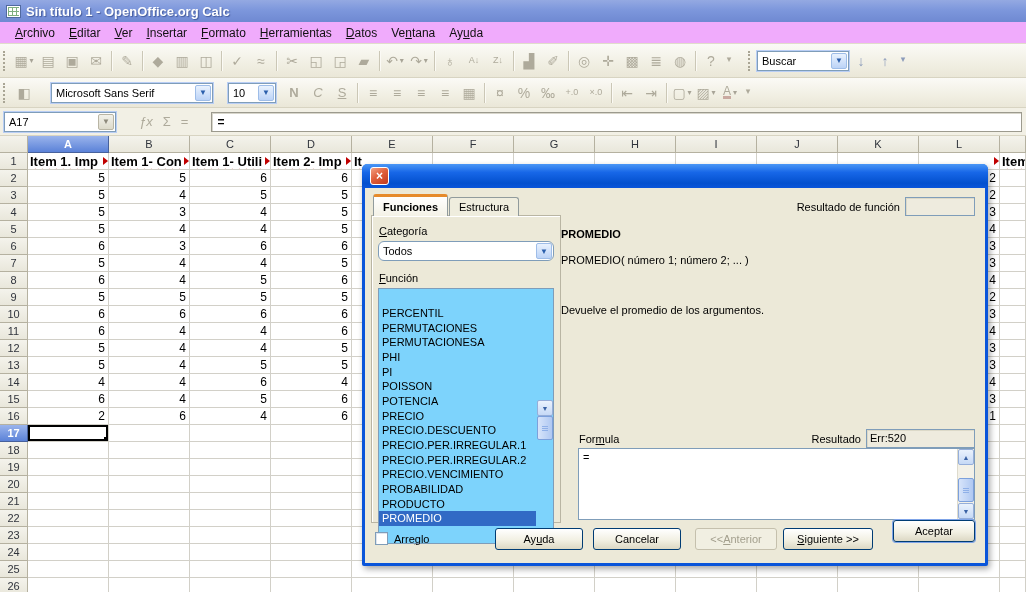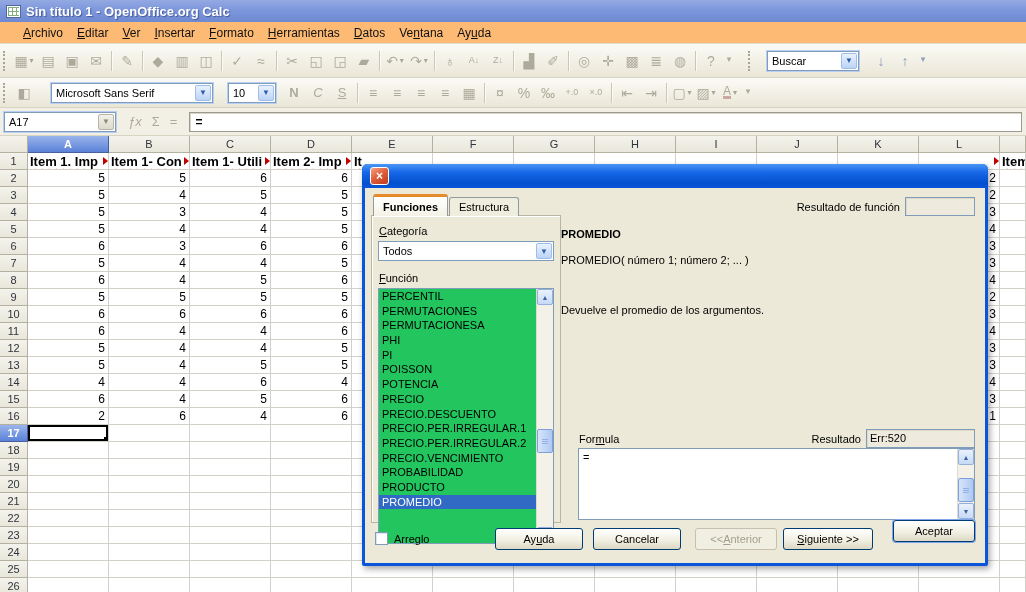--- a/index.html
+++ b/index.html
@@ -9,21 +9,21 @@
   
   .titlebar { height:22px; display:flex; align-items:center; padding:0 6px; gap:5px;
     background:linear-gradient(180deg,#94A9E2 0%,#7D97DC 45%,#6F89D2 100%); }
   .titlebar .title { color:#fff; font-weight:bold; font-size:13px; text-shadow:1px 1px 1px rgba(20,40,100,.5); }
   .app-icon { width:15px; height:13px; background:#fff; border:1px solid #51699F; position:relative; }
   .app-icon::before { content:""; position:absolute; inset:1px;
     background:linear-gradient(#7FAF7F 0 1px,transparent 1px 4px,#7FAF7F 4px 5px,transparent 5px 8px,#7FAF7F 8px 9px,transparent 9px),
                linear-gradient(90deg,#7FAF7F 0 1px,transparent 1px 4px,#7FAF7F 4px 5px,transparent 5px 8px,#7FAF7F 8px 9px,transparent 9px); }
 
   
-  .menubar { height:22px; background:#fdba74; border-bottom:1px solid #E0DCCB; display:flex; align-items:center; padding-left:16px; }
+  .menubar { height:22px; background:#f0abfc; border-bottom:1px solid #E0DCCB; display:flex; align-items:center; padding-left:8px; }
   .menu-item { padding:3px 7px; font-size:12px; color:#111; }
   .menu-item u { text-decoration:underline; }
 
   
   .tbrow { background:linear-gradient(180deg,#FBFAF6,#F1EFE3 60%,#EAE7D8); border-bottom:1px solid #D8D4C2; display:flex; align-items:center; }
   .tb-std { height:34px; }
   .tb-fmt { height:30px; }
   .grip { width:5px; height:20px; margin:0 4px 0 3px; border-left:2px dotted #A9A594; }
   .tbbtn { min-width:24px; height:22px; display:inline-flex; align-items:center; justify-content:center; color:#AEAA9B; font-size:14px; padding:0 2px; }
   .tbbtn .glyph { line-height:1; }
@@ -36,26 +36,26 @@
   .tbbtn.fontcolor .glyph { border-bottom:3px solid #C9A9A0; line-height:.9; font-size:12px; }
   .glyph.multi { font-size:9px; letter-spacing:0; }
 
   
   .xcombo { background:#fff; border:1px solid #7F9DB9; box-shadow:0 0 0 1px #B9CEF5; height:20px; display:flex; align-items:center; font-size:11px; }
   .xcombo .val { flex:1; padding-left:4px; white-space:nowrap; overflow:hidden; color:#000; }
   .combo-dd { width:16px; height:16px; margin:1px; border:1px solid #9EBDE8; border-radius:2px;
     background:linear-gradient(#E9F2FE,#BCD3F7); color:#2B5FAC; font-size:8px; display:flex; align-items:center; justify-content:center; }
   .font-combo { width:162px; margin:0 15px; }
   .size-combo { width:48px; margin-right:6px; }
-  .find-combo { width:92px; margin:0 10px; }
+  .find-combo { width:92px; margin:0 0; }
   .find-zone { display:flex; align-items:center; margin-left:10px; }
   .find-zone .tbbtn { color:#8C9CBA; }
 
   
-  .fxbar { height:28px; background:#F2F0E5; border-bottom:1px solid #D8D4C2; display:flex; align-items:center; padding:0 4px; gap:4px; }
+  .fxbar { height:28px; background:#F2F0E5; border-bottom:1px solid #D8D4C2; display:flex; align-items:center; padding:0 4px; gap:15px; }
   .namebox { width:112px; height:20px; }
   .namebox .combo-dd { background:linear-gradient(#F2F1EA,#DDDACB); border-color:#B9B5A4; color:#8D897B; }
   .fxicons { display:flex; gap:10px; color:#AEAA9B; font-size:13px; padding:0 8px; }
   .fxicons .fico.fx { font-style:italic; }
   .fxinput { flex:1; height:20px; background:#fff; border:1px solid #9C9A8E; box-shadow:inset 1px 1px 0 #D8D6CB; padding-left:5px; display:flex; align-items:center; font-weight:bold; font-size:12px; }
 
   
   #grid { position:absolute; left:0; top:136px; width:1026px; height:460px; background:#fff;
     display:grid; grid-template-columns:28px repeat(12,81px) minmax(0,1fr); grid-auto-rows:17px; }
   .ghd { background:linear-gradient(180deg,#F4F3EC,#E9E7DB); border-right:1px solid #B5B1A0; border-bottom:1px solid #B5B1A0;
@@ -81,21 +81,21 @@
   .dlg-client { position:absolute; left:3px; right:3px; top:24px; bottom:3px; background:#ECE9D8; }
 
   .tab { position:absolute; top:9px; height:19px; padding:0 9px; border:1px solid #919B9C; border-bottom:none;
     border-radius:3px 3px 0 0; background:#EFEDDE; display:flex; align-items:center; z-index:3; }
   .tab.active { top:6px; height:22px; font-weight:bold; background:linear-gradient(#FFFFFF,#F4F2E6); border-top:3px solid #E68B2C; }
   .tabpage { position:absolute; left:6px; top:27px; width:190px; height:308px; border:1px solid #B9B5A3; box-shadow:inset 1px 1px 0 #FFFFFF; background:#ECE9D8; }
 
   .dlabel { position:absolute; color:#000; white-space:nowrap; }
   .dlabel u { text-decoration:underline; }
 
-  .xplist { position:absolute; left:6px; top:72px; width:176px; height:256px; background:#22c55e; border:1px solid #7F9DB9; display:flex; }
+  .xplist { position:absolute; left:6px; top:72px; width:176px; height:256px; background:#7dd3fc; border:1px solid #7F9DB9; display:flex;align-items:center; }
   .fnitems { flex:1; overflow:hidden; }
   .fnitem { height:14.7px; line-height:14.7px; padding-left:3px; white-space:nowrap; color:#000; }
   .fnitem.selected { background:#316AC5; color:#fff; }
 
   .sbar { width:17px; position:relative; background:#F3F1E8; border-left:1px solid #DEDBCD; }
   .sbtn { position:absolute; left:0; width:16px; height:16px; border:1px solid #95AEDA; border-radius:2px;
     background:linear-gradient(#EAF2FD,#C6D9F6); color:#3A62A5; font-size:7px; display:flex; align-items:center; justify-content:center; }
   .sbtn.up { top:0; } .sbtn.down { bottom:0; }
   .sthumb { position:absolute; left:0; width:16px; height:24px; border:1px solid #7CA0DC; border-radius:2px;
     background:linear-gradient(90deg,#D7E4FA,#AFC8F2); }
@@ -108,21 +108,21 @@
   .fx-area .sbar { position:absolute; right:0; top:0; bottom:0; }
 
   .xpbtn { position:absolute; height:22px; border:1px solid #003C74; border-radius:3px; color:#000;
     background:linear-gradient(180deg,#FFFFFF,#F2F0E3 55%,#DCD8C4); display:flex; align-items:center; justify-content:center; font-size:11px; }
   .xpbtn u { text-decoration:underline; }
   .xpbtn.default { box-shadow:0 0 0 1px #7FA4E8; }
   .xpbtn.disabled { border-color:#C5C0AD; color:#A39F8D; background:#F1EFE2; }
 
   .cbox { position:absolute; width:13px; height:13px; background:#fff; border:1px solid #7F9DB9; box-shadow:inset 1px 1px 0 #DDE4EE; }
 
-  .combo-abs { position:absolute; box-shadow:none; }
+  .combo-abs { position:absolute; box-shadow:none;border-radius:6px; }
 </style>
 </head>
 <body>
 
 <div class="titlebar">
   <span class="app-icon"></span>
   <span class="title">Sin título 1 - OpenOffice.org Calc</span>
 </div>
 
 <div class="menubar" id="menubar">

